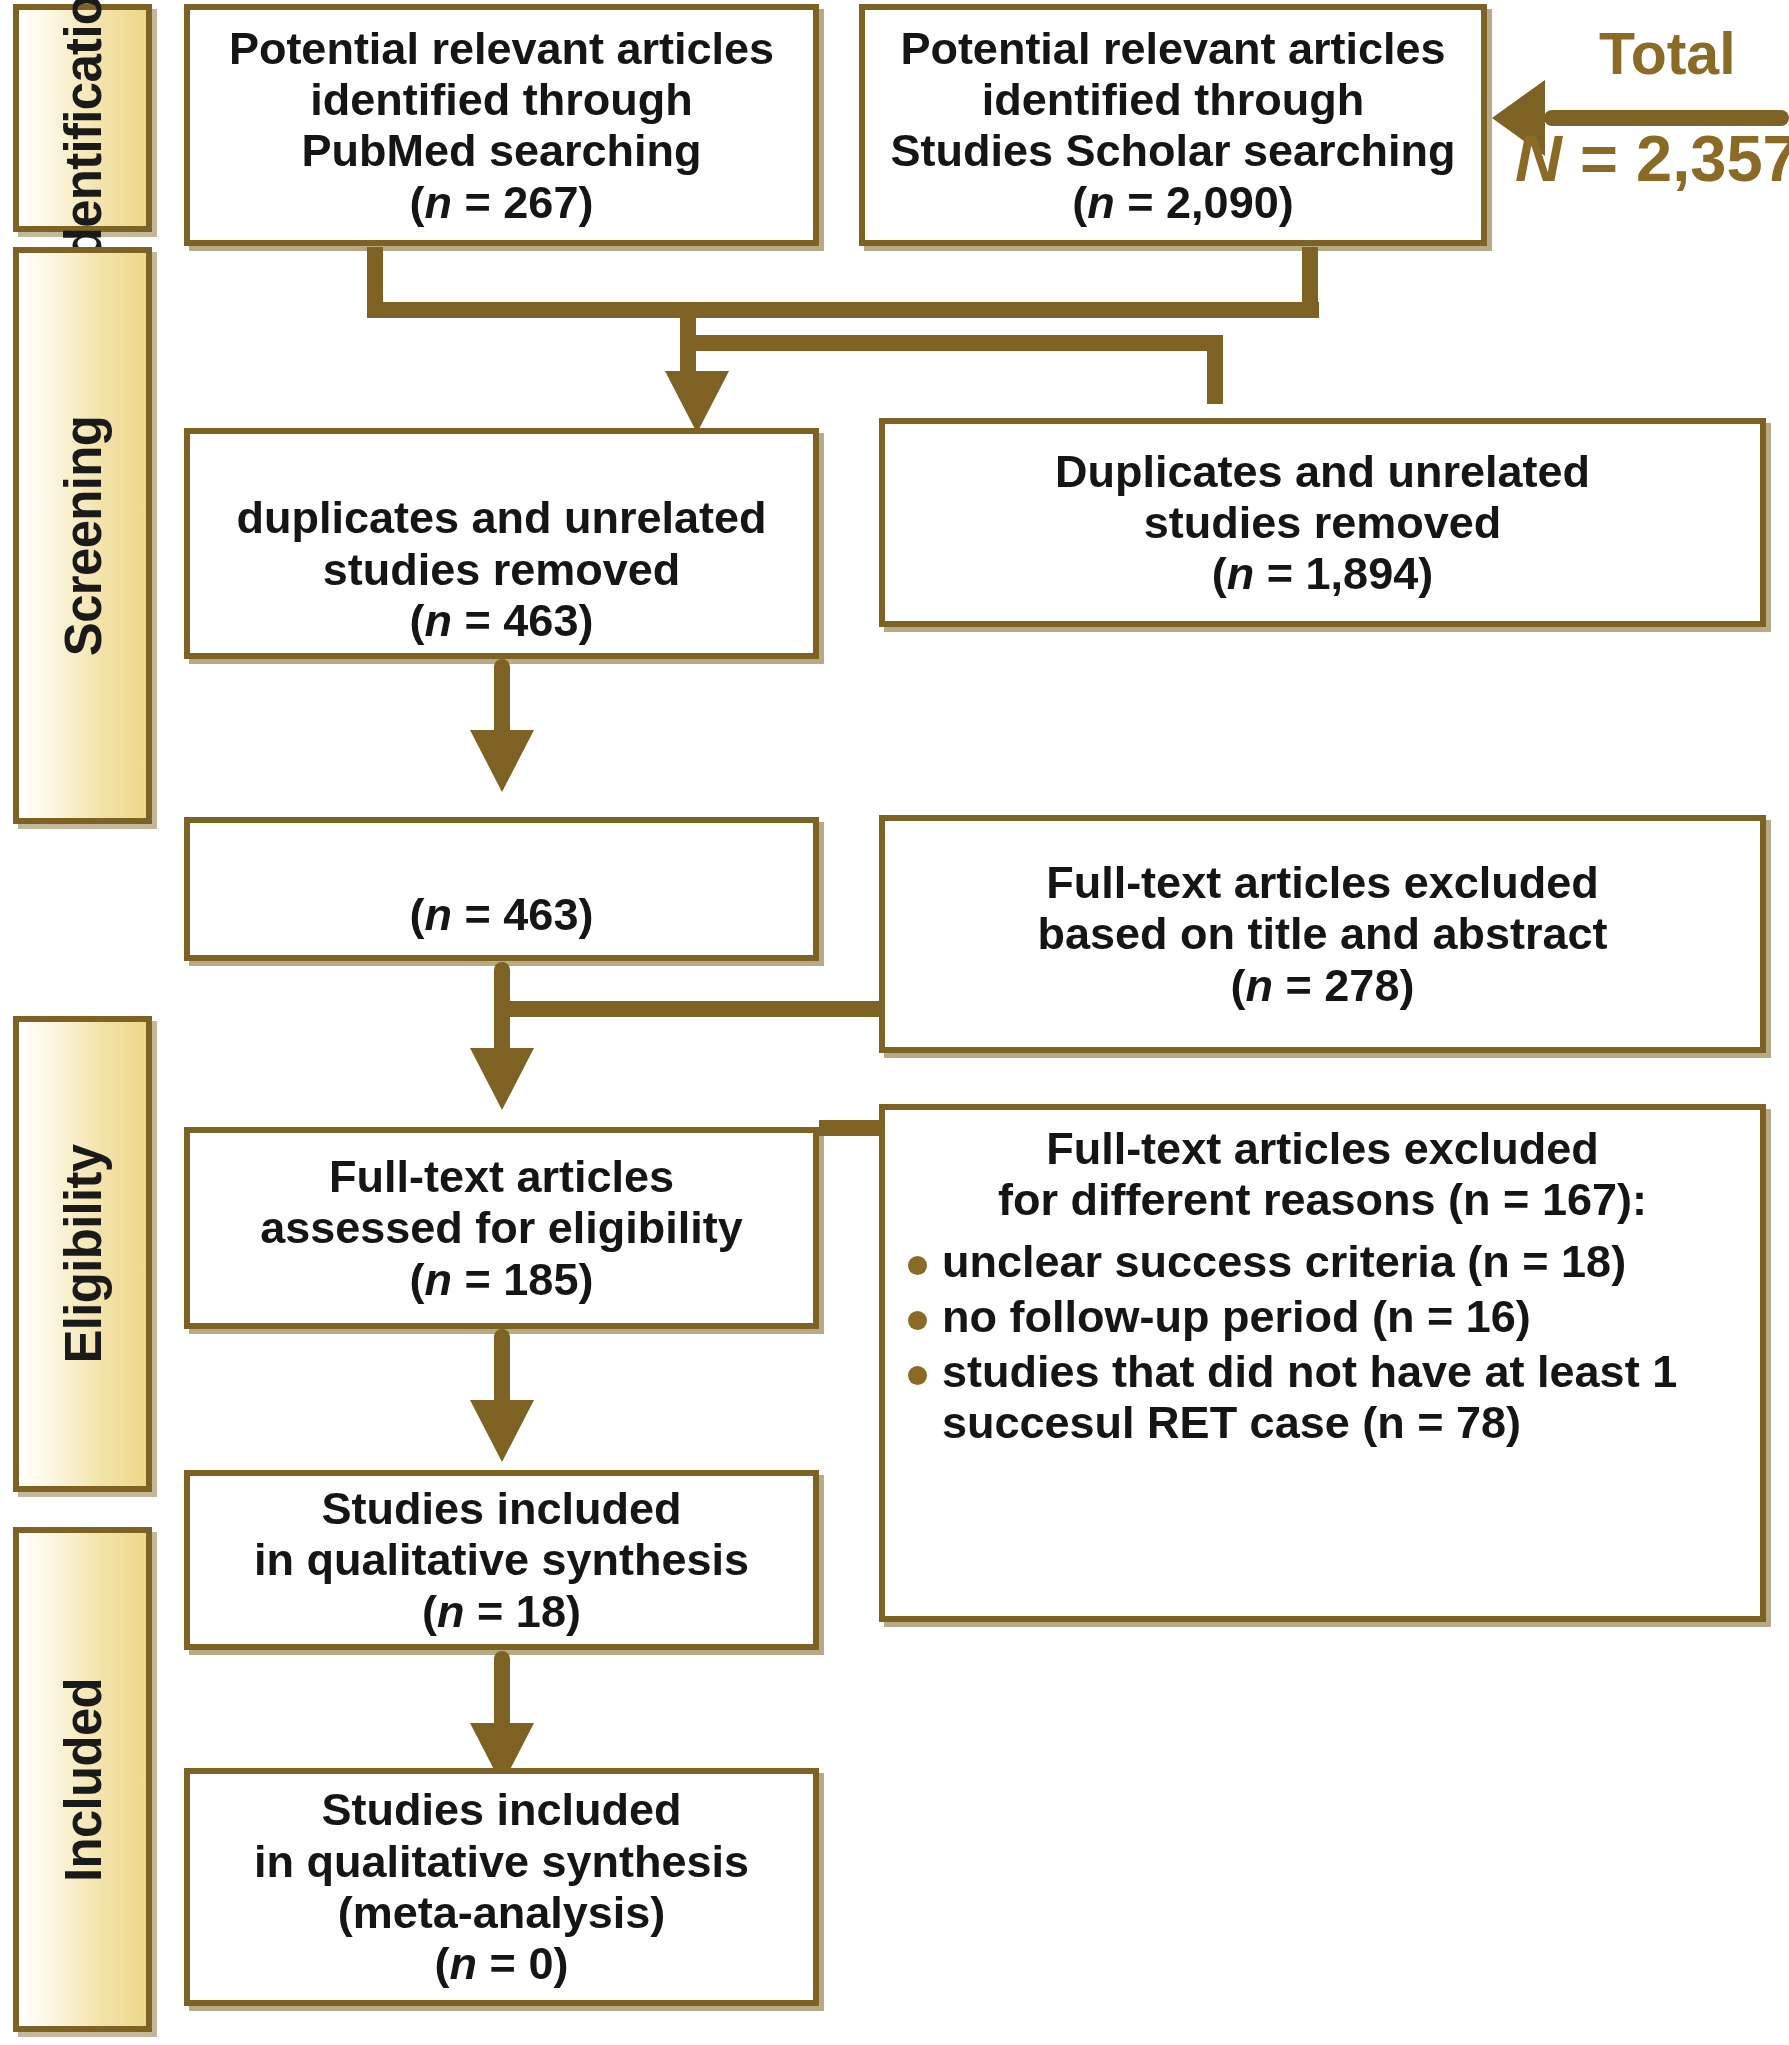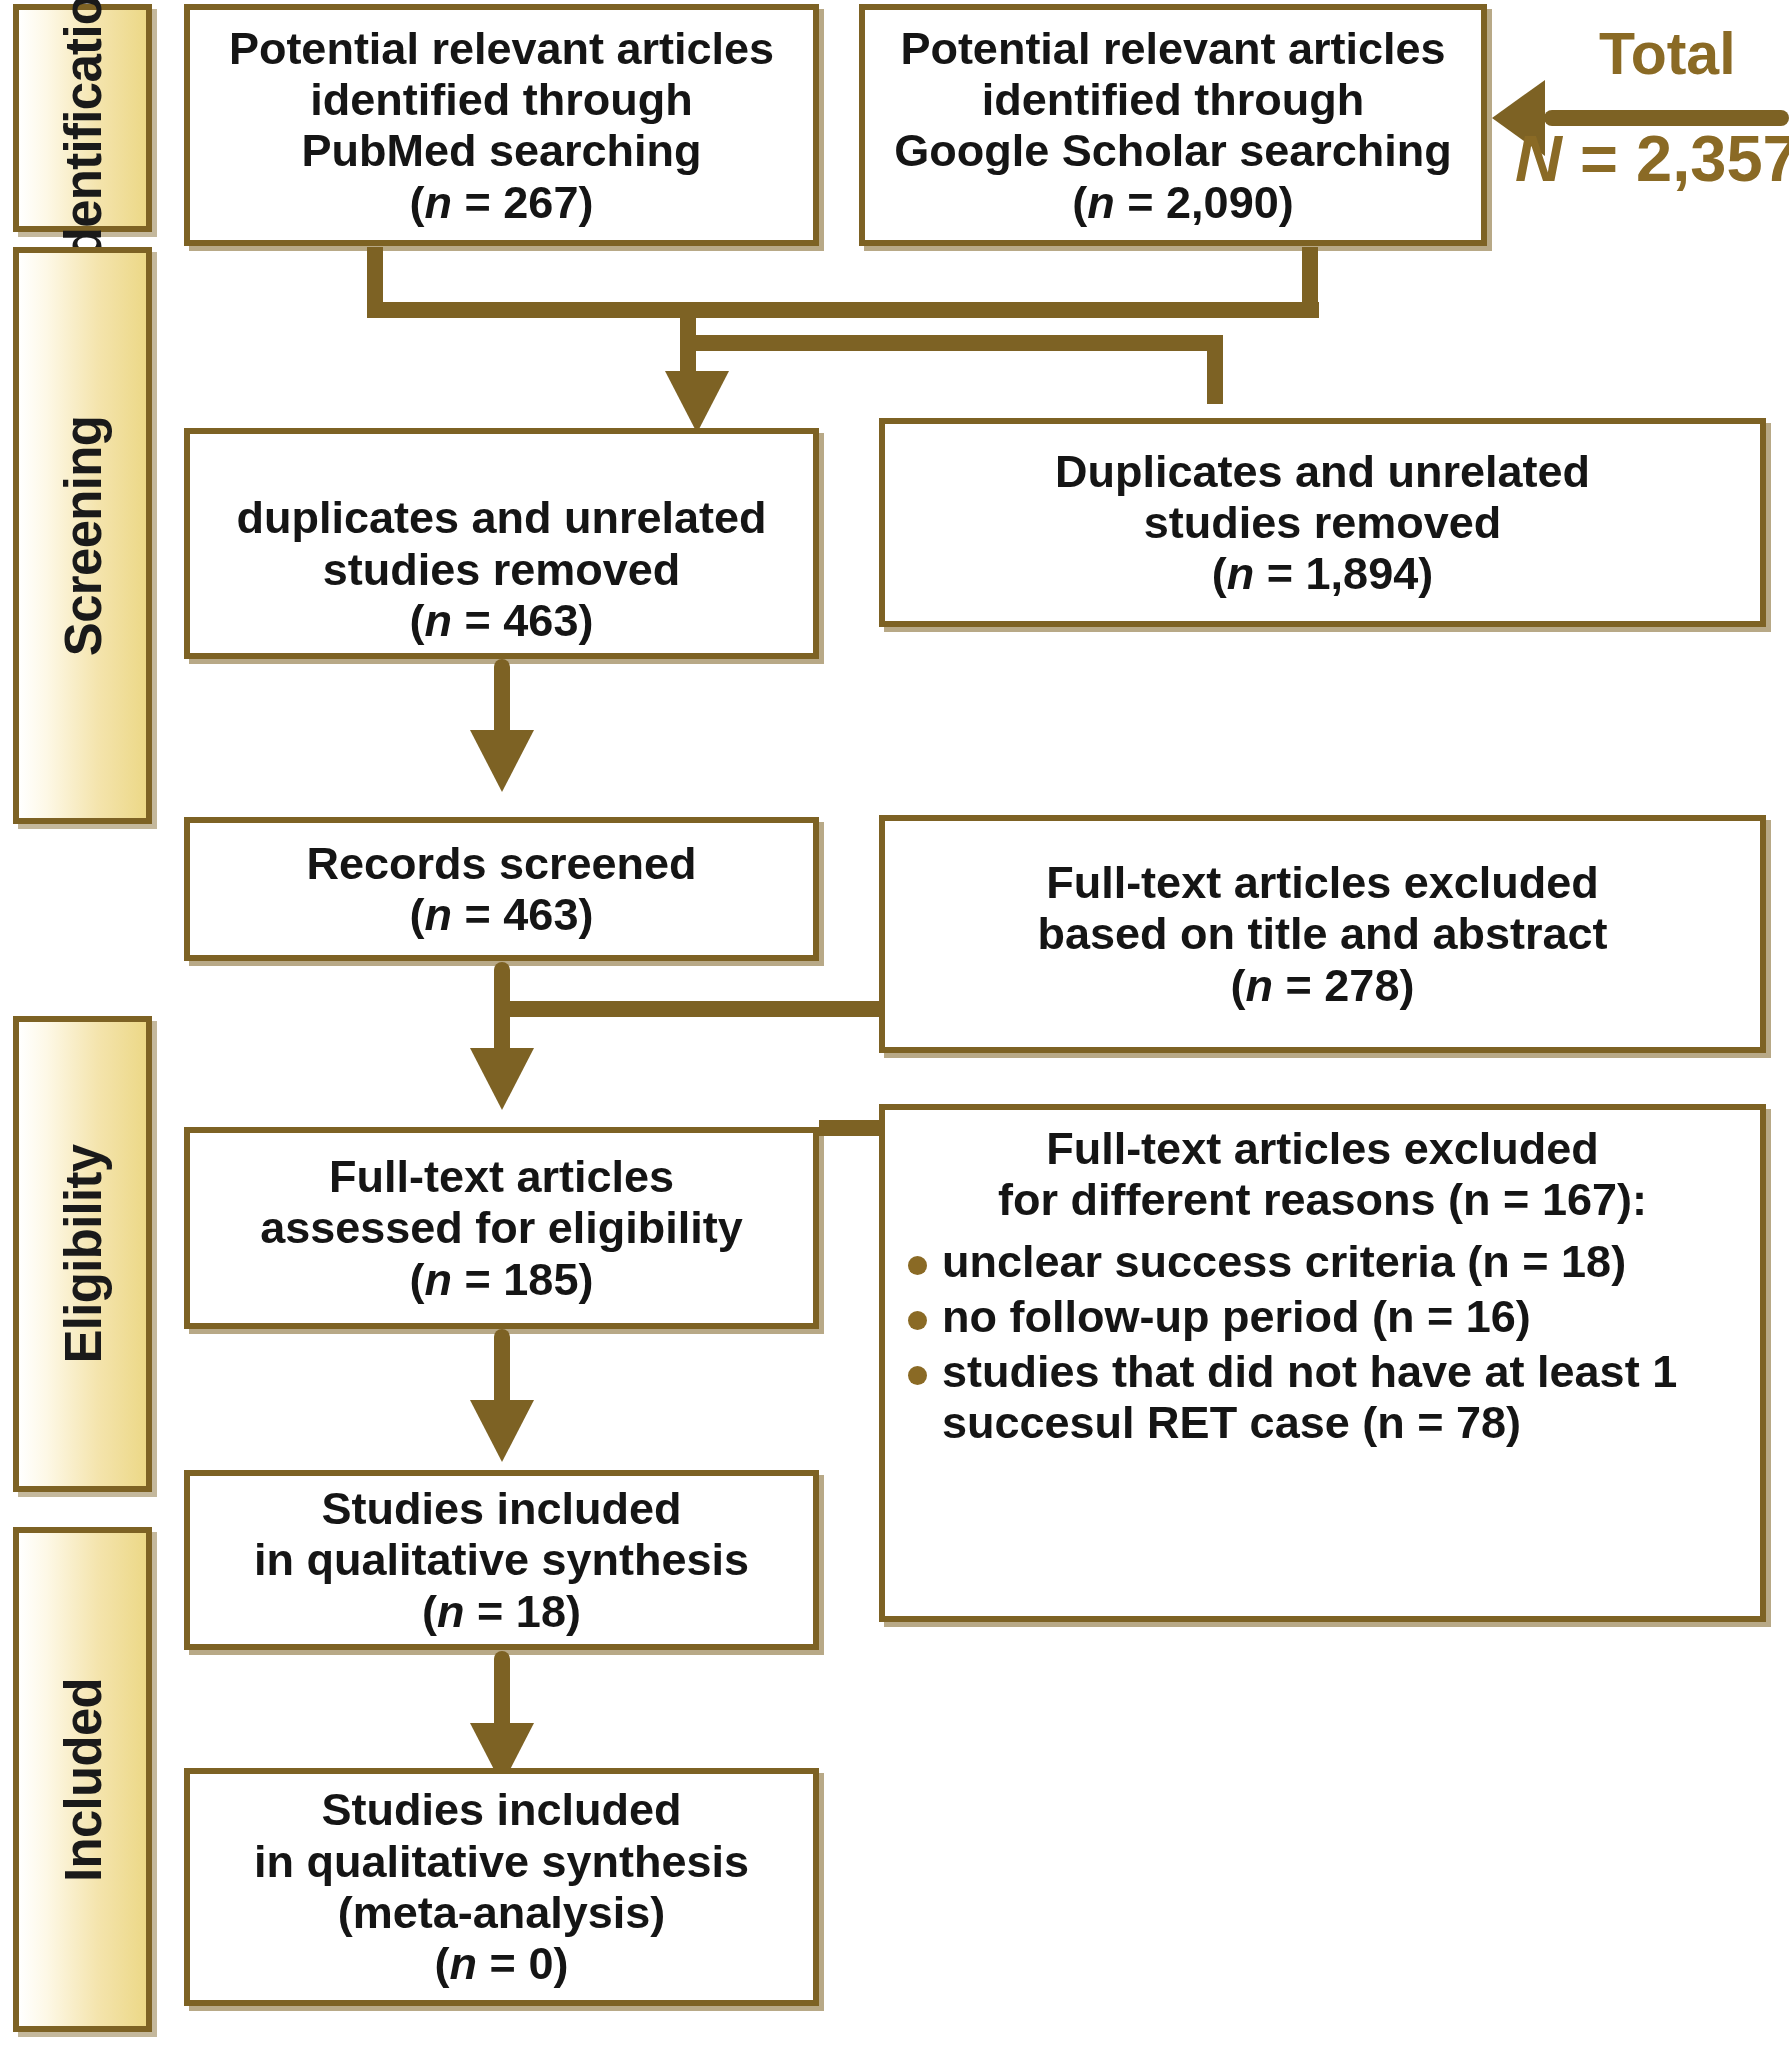--- a/index.html
+++ b/index.html
@@ -168,21 +168,21 @@
       <span>identified through</span><br>
       <span>PubMed searching</span><br>
       <span class="it" style="font-style: normal;">(<span style="font-style:italic">n</span> = 267)</span>
     </div>
   </div>
 
   <div class="flow-box" style="left:859px; top:4.3px; width:628px; height:242px;">
     <div class="box-text">
       <span>Potential relevant articles</span><br>
       <span>identified through</span><br>
-      <span>Google Scholar searching</span><br>
+      <span>Studies Scholar searching</span><br>
       <span class="it" style="font-style: normal; margin-left: 20px;">(<span style="font-style:italic">n</span> = 2,090)</span>
     </div>
   </div>
 
   <div class="conn" style="left:1544px; top:110px; width:245px; height:16px; border-radius:8px;"></div>
   <div class="arrow-head arrow-left" style="left:1492px; top:80px;"></div>
   <div class="total-label" id="total-word" style="left:1599px; top:20px;text-align:right;">Total</div>
   <div class="total-label" id="total-n" style="left:1515px; top:121px;">
     <span class="it">N</span><span> = 2,357</span>
   </div>
@@ -210,21 +210,21 @@
       <span>studies removed</span><br>
       <span class="it" style="font-style: normal;">(<span style="font-style:italic">n</span> = 1,894)</span>
     </div>
   </div>
 
   <div class="conn" style="left:494px; top:659px; width:16px; height:79px; border-radius:8px 8px 0 0;"></div>
   <div class="arrow-head arrow-down" style="left:470px; top:730px;"></div>
 
   <div class="flow-box" style="left:184px; top:817px; width:635px; height:144px;">
     <div class="box-text">
-      <span>Records screened</span><br>
+      <br>
       <span class="it" style="font-style: normal;">(<span style="font-style:italic">n</span> = 463)</span>
     </div>
   </div>
 
   <div class="flow-box" style="left:879px; top:815px; width:887px; height:238px;">
     <div class="box-text">
       <span>Full-text articles excluded</span><br>
       <span>based on title and abstract</span><br>
       <span class="it" style="font-style: normal;">(<span style="font-style:italic">n</span> = 278)</span>
     </div>

